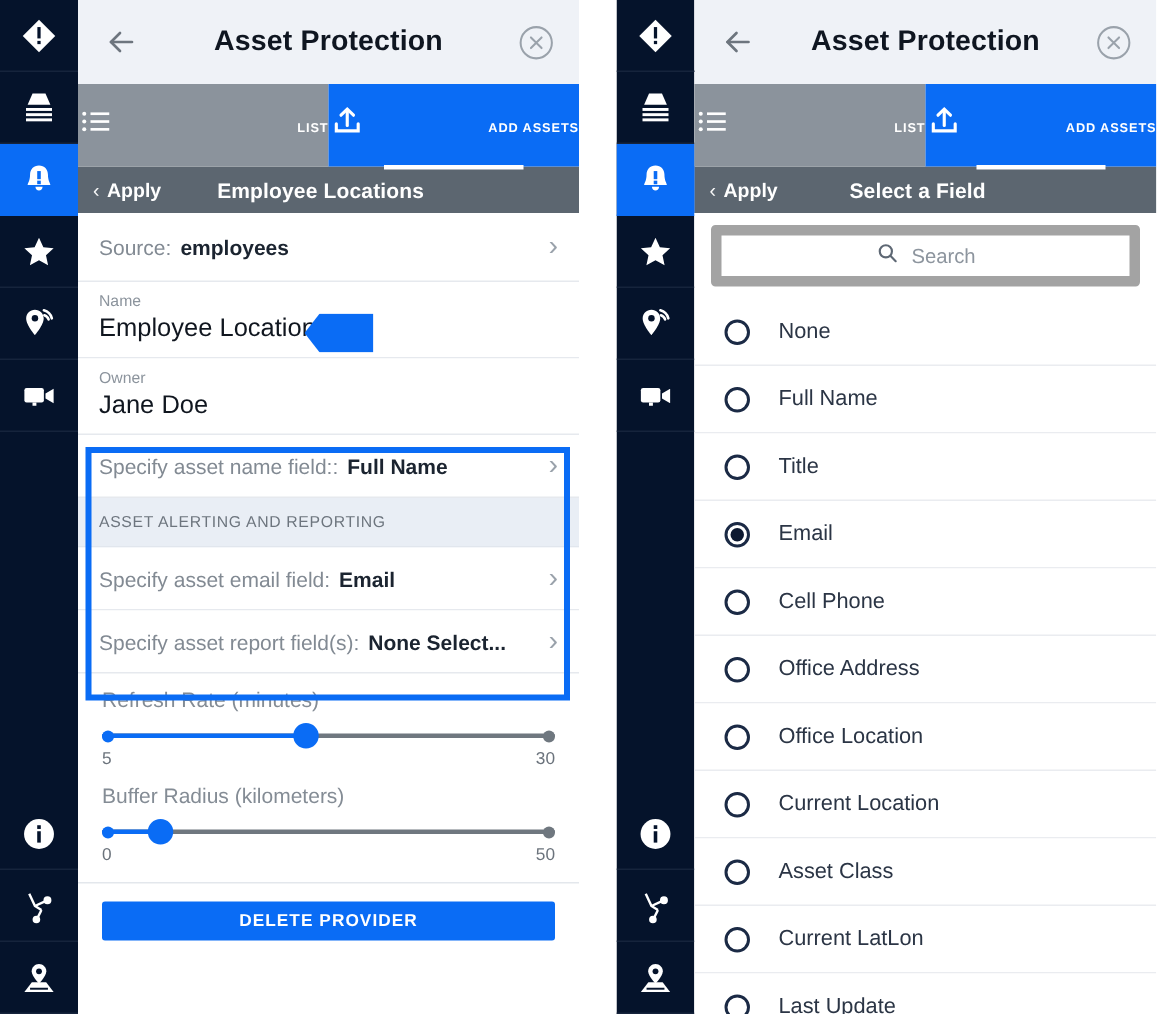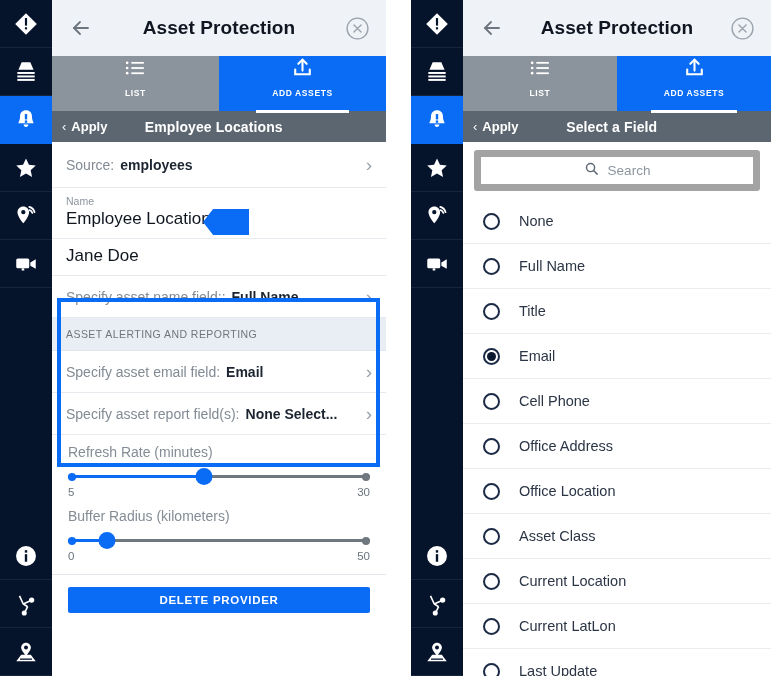--- a/index.html
+++ b/index.html
@@ -23,21 +23,21 @@
   .col{flex:1 1 auto;display:flex;flex-direction:column;min-width:0;background:#fff;}
 
   
   .hdr{height:56px;flex:0 0 56px;background:#eff2f7;display:flex;align-items:center;
        padding:0 14px;box-sizing:border-box;}
   .hdr-title{flex:1 1 auto;text-align:center;font-size:19px;font-weight:bold;color:#0f1621;letter-spacing:.1px;}
   .ic-btn{width:30px;height:30px;display:flex;align-items:center;justify-content:center;flex:0 0 30px;}
 
   
   .tabs{height:55px;flex:0 0 55px;display:flex;}
-  .tab{flex:1 1 50%;display:flex;flex-direction:column;align-items:center;justify-content:flex-start;
+  .tab{flex:1 1 50%;display:flex;flex-direction:row;align-items:center;justify-content:space-between;
        position:relative;box-sizing:border-box;}
   .tab.inactive{background:#8b939c;}
   .tab.active{background:#0a6cf5;}
   .tab-label{font-size:8.5px;font-weight:bold;color:#fff;letter-spacing:.6px;margin-top:3px;}
   .tab.active .tab-underline{position:absolute;left:22%;right:22%;bottom:-2px;height:3px;background:#fff;}
 
   
   .applybar{height:31px;flex:0 0 31px;background:#5c6670;display:flex;align-items:center;
             padding:0 10px;box-sizing:border-box;color:#fff;}
   .applybar .chev{font-size:13px;margin-right:5px;opacity:.95;}
@@ -257,20 +257,21 @@
           <span class="sp"></span>
           <span class="chev-r">›</span>
         </div>
 
         <div class="field">
           <div class="k">Name</div>
           <div class="v big">Employee Locations</div>
         </div>
 
         <div class="field">
+          <div class="k">Owner</div>
           <div class="v big">Jane Doe</div>
         </div>
 
         <div class="row">
           <span class="lbl">Specify asset name field::</span>
           <span class="val">Full Name</span>
           <span class="sp"></span>
           <span class="chev-r">›</span>
         </div>
 
@@ -510,25 +511,25 @@
             <div class="opt">
               <div class="radio"></div>
               <span class="txt">Office Address</span>
             </div>
             <div class="opt">
               <div class="radio"></div>
               <span class="txt">Office Location</span>
             </div>
             <div class="opt">
               <div class="radio"></div>
+              <span class="txt">Current Location</span>
+            </div>
+            <div class="opt">
+              <div class="radio"></div>
               <span class="txt">Asset Class</span>
-            </div>
-            <div class="opt">
-              <div class="radio"></div>
-              <span class="txt">Current Location</span>
             </div>
             <div class="opt">
               <div class="radio"></div>
               <span class="txt">Current LatLon</span>
             </div>
             <div class="opt">
               <div class="radio"></div>
               <span class="txt">Last Update</span>
             </div>
           </div>

